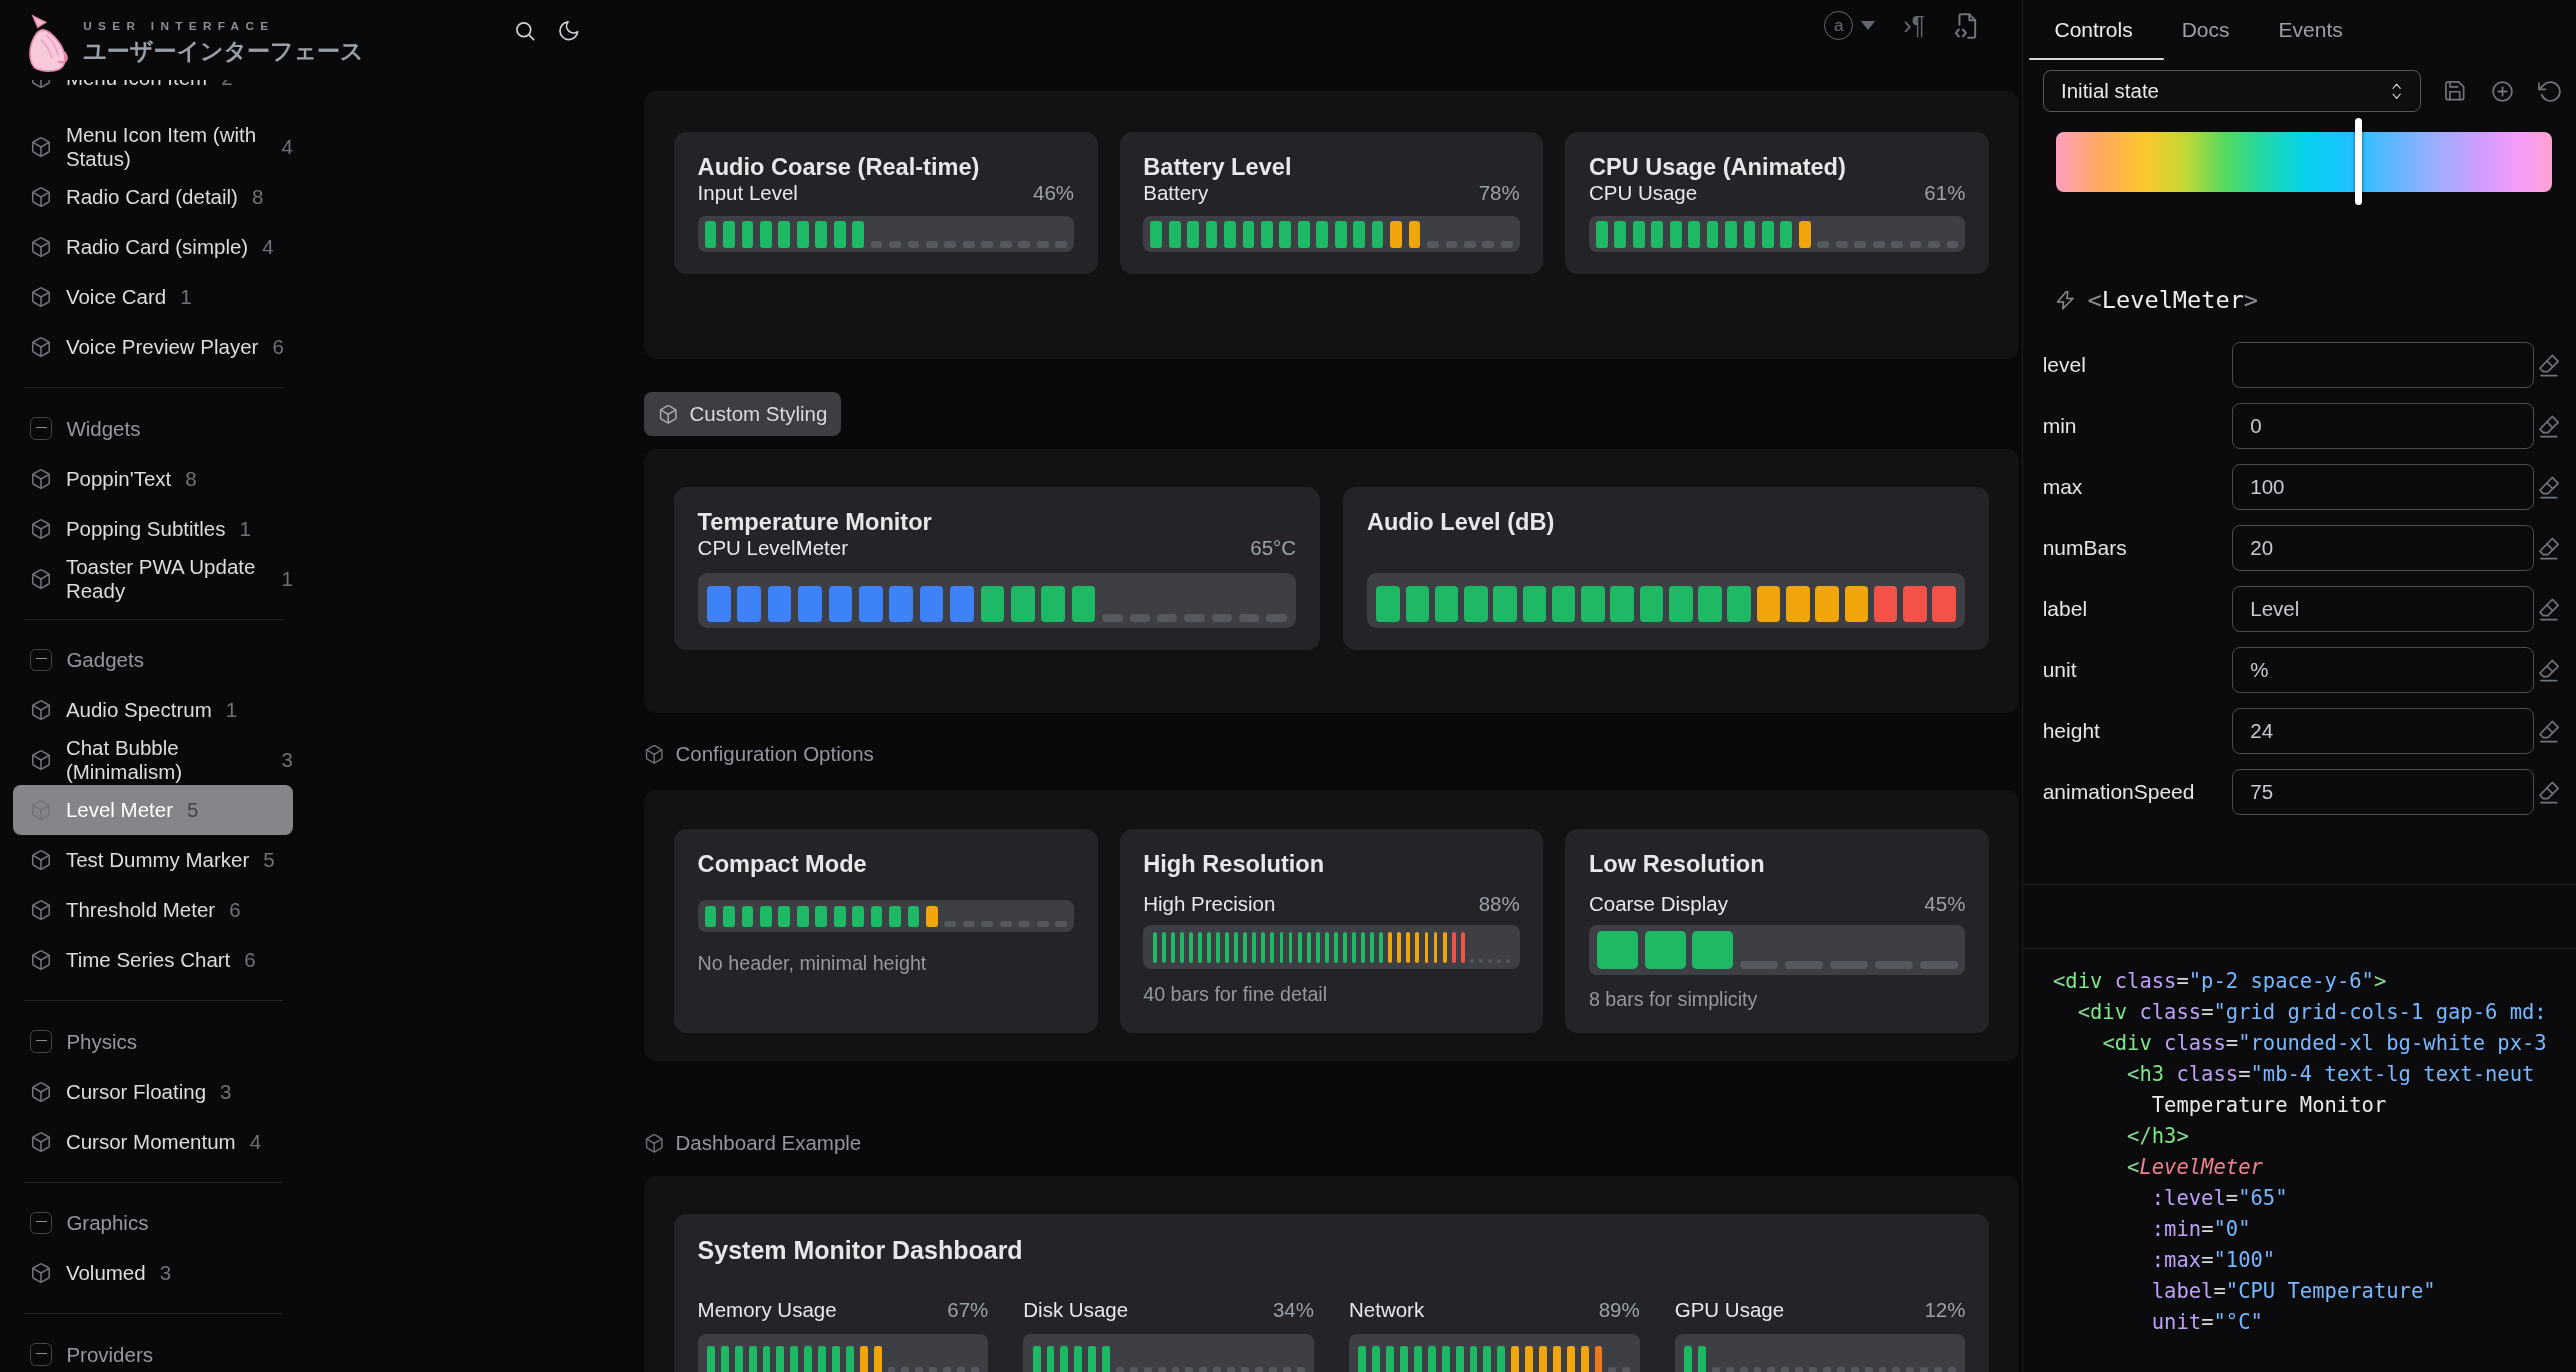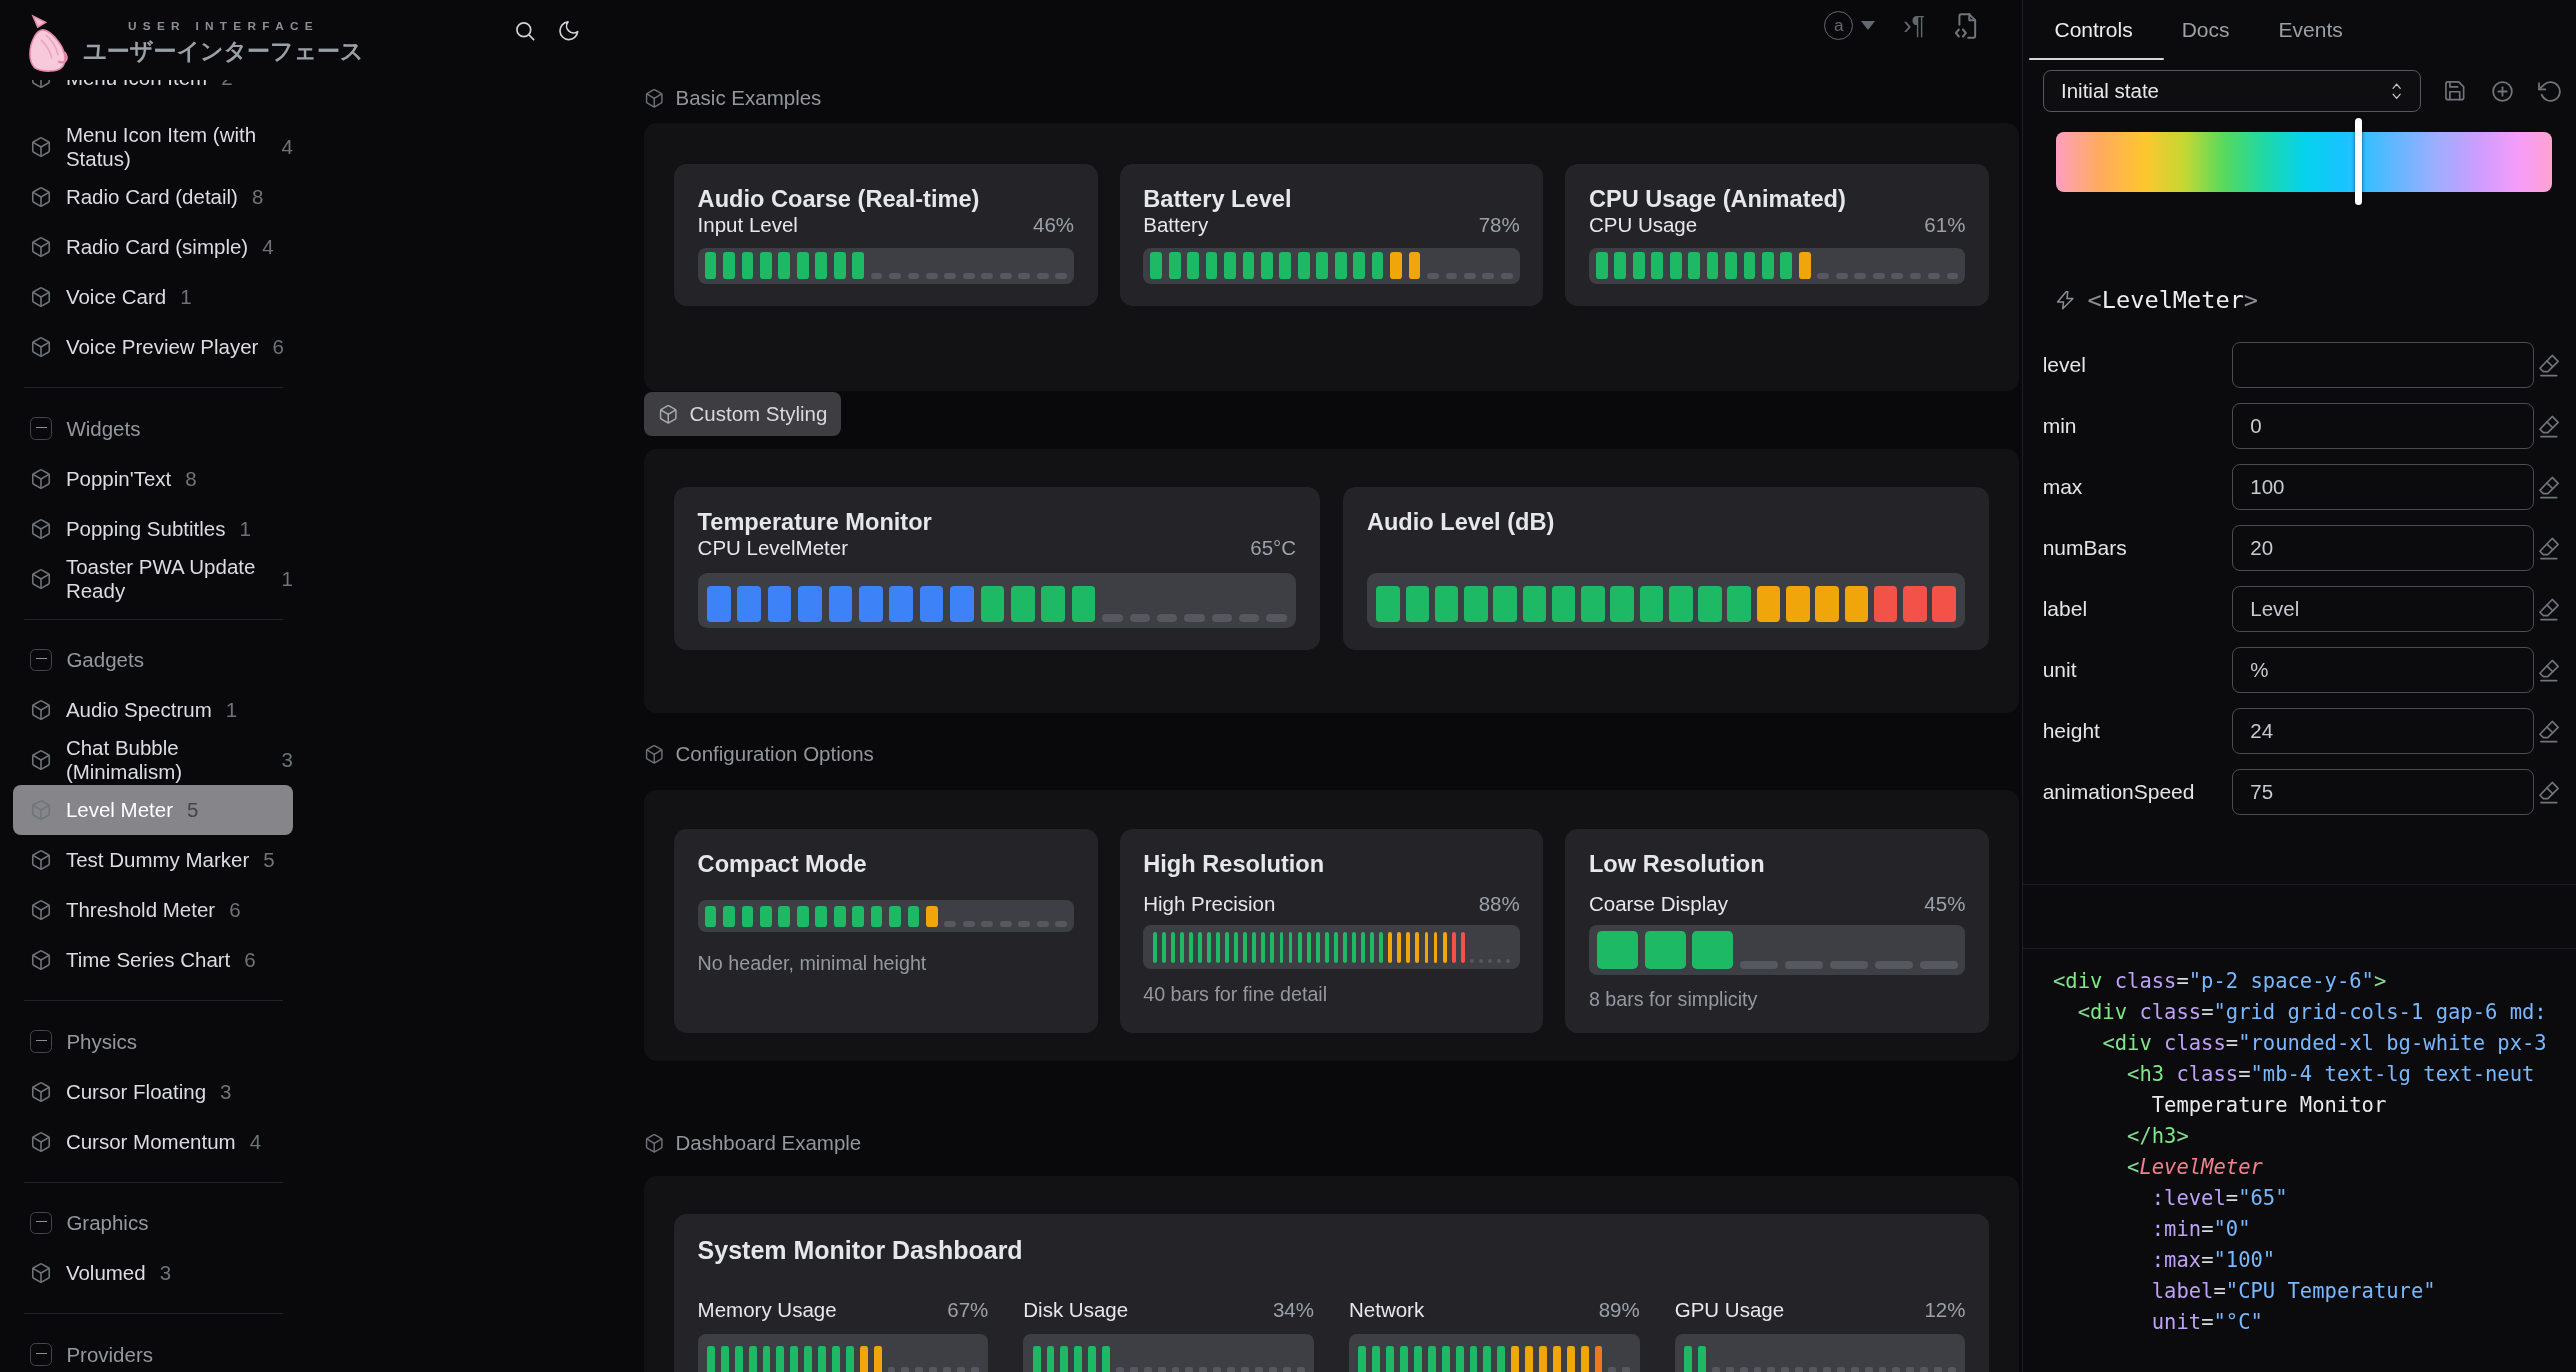--- a/index.html
+++ b/index.html
@@ -7,21 +7,21 @@
     position:relative;width:2576px;height:1372px;overflow:hidden;
     background:#09090b;color:#e6e7e9;
     font-family:"Liberation Sans", sans-serif;
   }
   svg{display:block}
   .ic{stroke:#70747b;fill:none;stroke-width:1.7;stroke-linecap:round;stroke-linejoin:round}
 
   
   .brand{position:absolute;left:0;top:0;width:598px;height:80px;display:flex;align-items:center;}
   .logo{margin:7.9px 0 0 22px;}
-  .brand-text{margin:6.3px 0 0 6.3px;text-align:center;}
+  .brand-text{margin:6.3px 0 0 6.3px;}
   .brand-top{font-size:11.8px;letter-spacing:6.3px;color:#8a8e95;font-weight:600;}
   .brand-jp{font-size:23px;color:#9aa0a8;margin-top:3.1px;font-weight:600;}
   .brand-icons{position:absolute;left:513px;top:19px;display:flex;gap:20.5px;align-items:center;}
   .brand-icons .ic{stroke:#cfd3d8}
 
   
   .sidebar{position:absolute;left:0;top:0;width:307px;height:100%;}
   .s-scroll{position:absolute;top:80px;left:0;right:0;bottom:0;overflow:hidden;}
   .s-row{height:50px;display:flex;align-items:center;gap:14px;margin:0 14px 0 12.6px;padding-left:17.3px;border-radius:7.9px;font-size:20.5px;color:#dcdde0;}
   .s-row .cnt{color:#6f7379;}
@@ -380,28 +380,20 @@
           <path d="M14 2H7a1.5 1.5 0 0 0-1.5 1.5V11"></path>
           <path d="M14 2l5 5v13.5A1.5 1.5 0 0 1 17.5 22H13"></path>
           <polyline points="14 2 14 7 19 7"></polyline>
           <polyline points="5 15 2.5 18 5 21"></polyline>
           <polyline points="8.5 15 11 18 8.5 21"></polyline>
         </svg>
     </span>
   </div>
 
   <section class="sec" id="sec-basic" style="top:82px">
-    <div class="shead">
-      <svg class="ic" width="20.5" height="20.5" viewBox="0 0 24 24">
-          <path d="M21 16V8a2 2 0 0 0-1-1.73l-7-4a2 2 0 0 0-2 0l-7 4A2 2 0 0 0 3 8v8a2 2 0 0 0 1 1.73l7 4a2 2 0 0 0 2 0l7-4A2 2 0 0 0 21 16z"></path>
-          <polyline points="3.27 6.96 12 12.01 20.73 6.96"></polyline>
-          <line x1="12" y1="22.08" x2="12" y2="12"></line>
-        </svg>
-      <span>Basic Examples</span>
-    </div>
     <div class="panel" style="margin-top:9.4px;height:268px;padding:41px 30px;box-sizing:border-box">
       <div class="grid3">
         <div class="card">
           <div class="ctitle">Audio Coarse (Real-time)</div>
           <div class="spacer"></div>
           <div class="mrow">
             <span class="mlabel">Input Level</span>
             <span class="mval">46%</span>
           </div>
           <div class="meter m-std" style="margin-top:11px">

